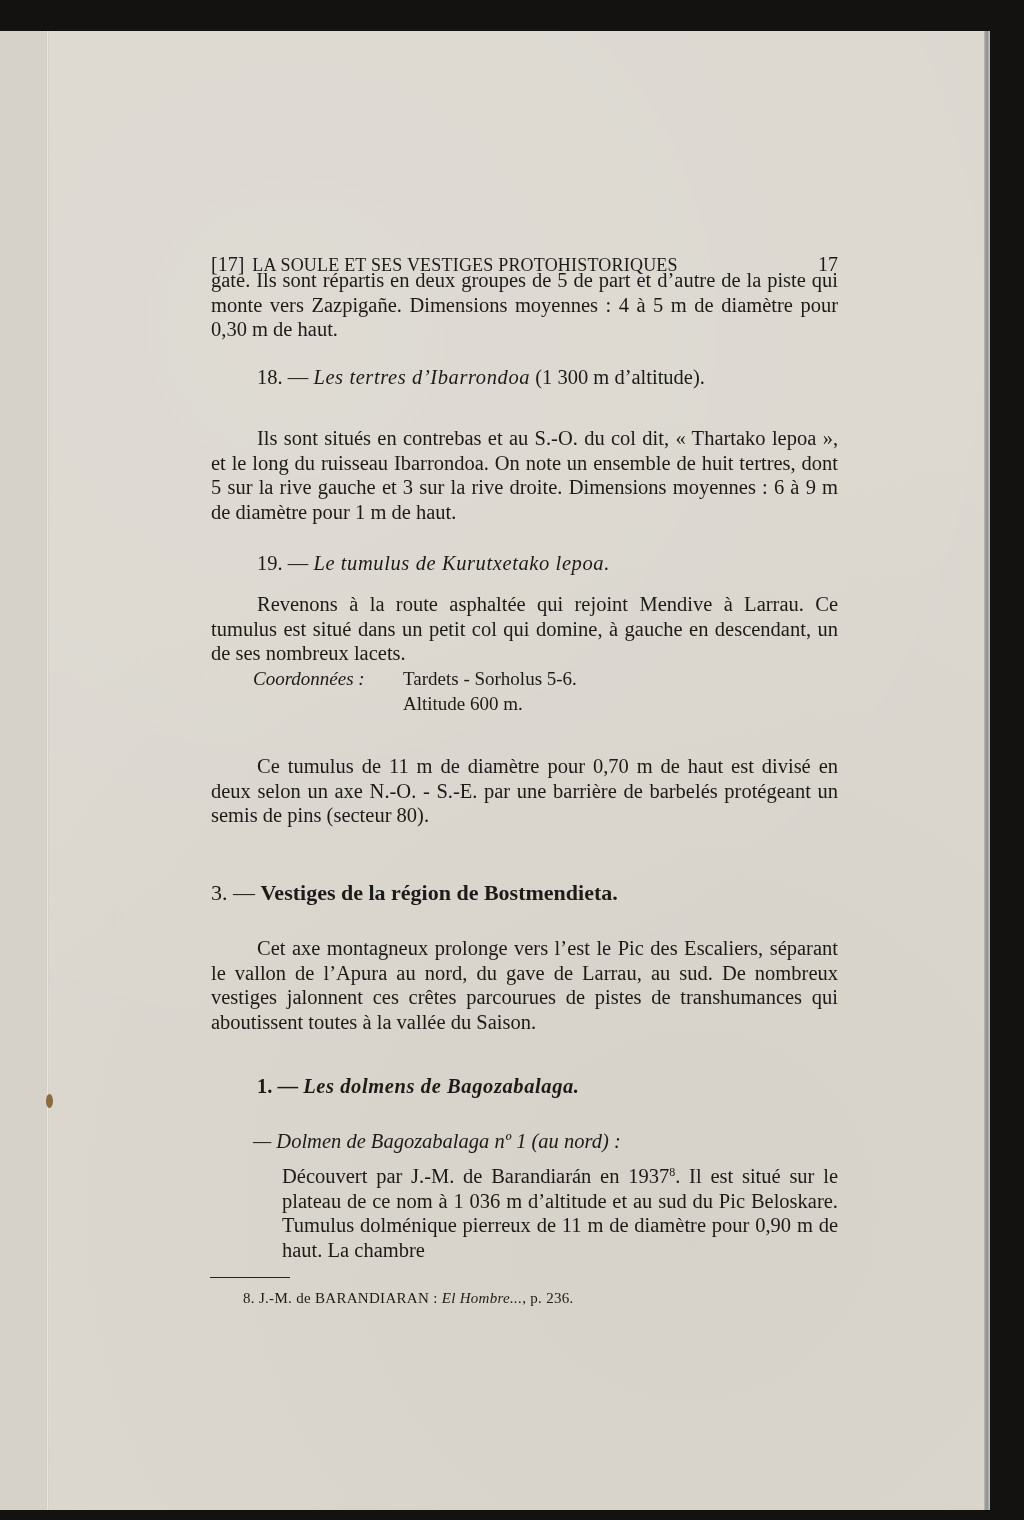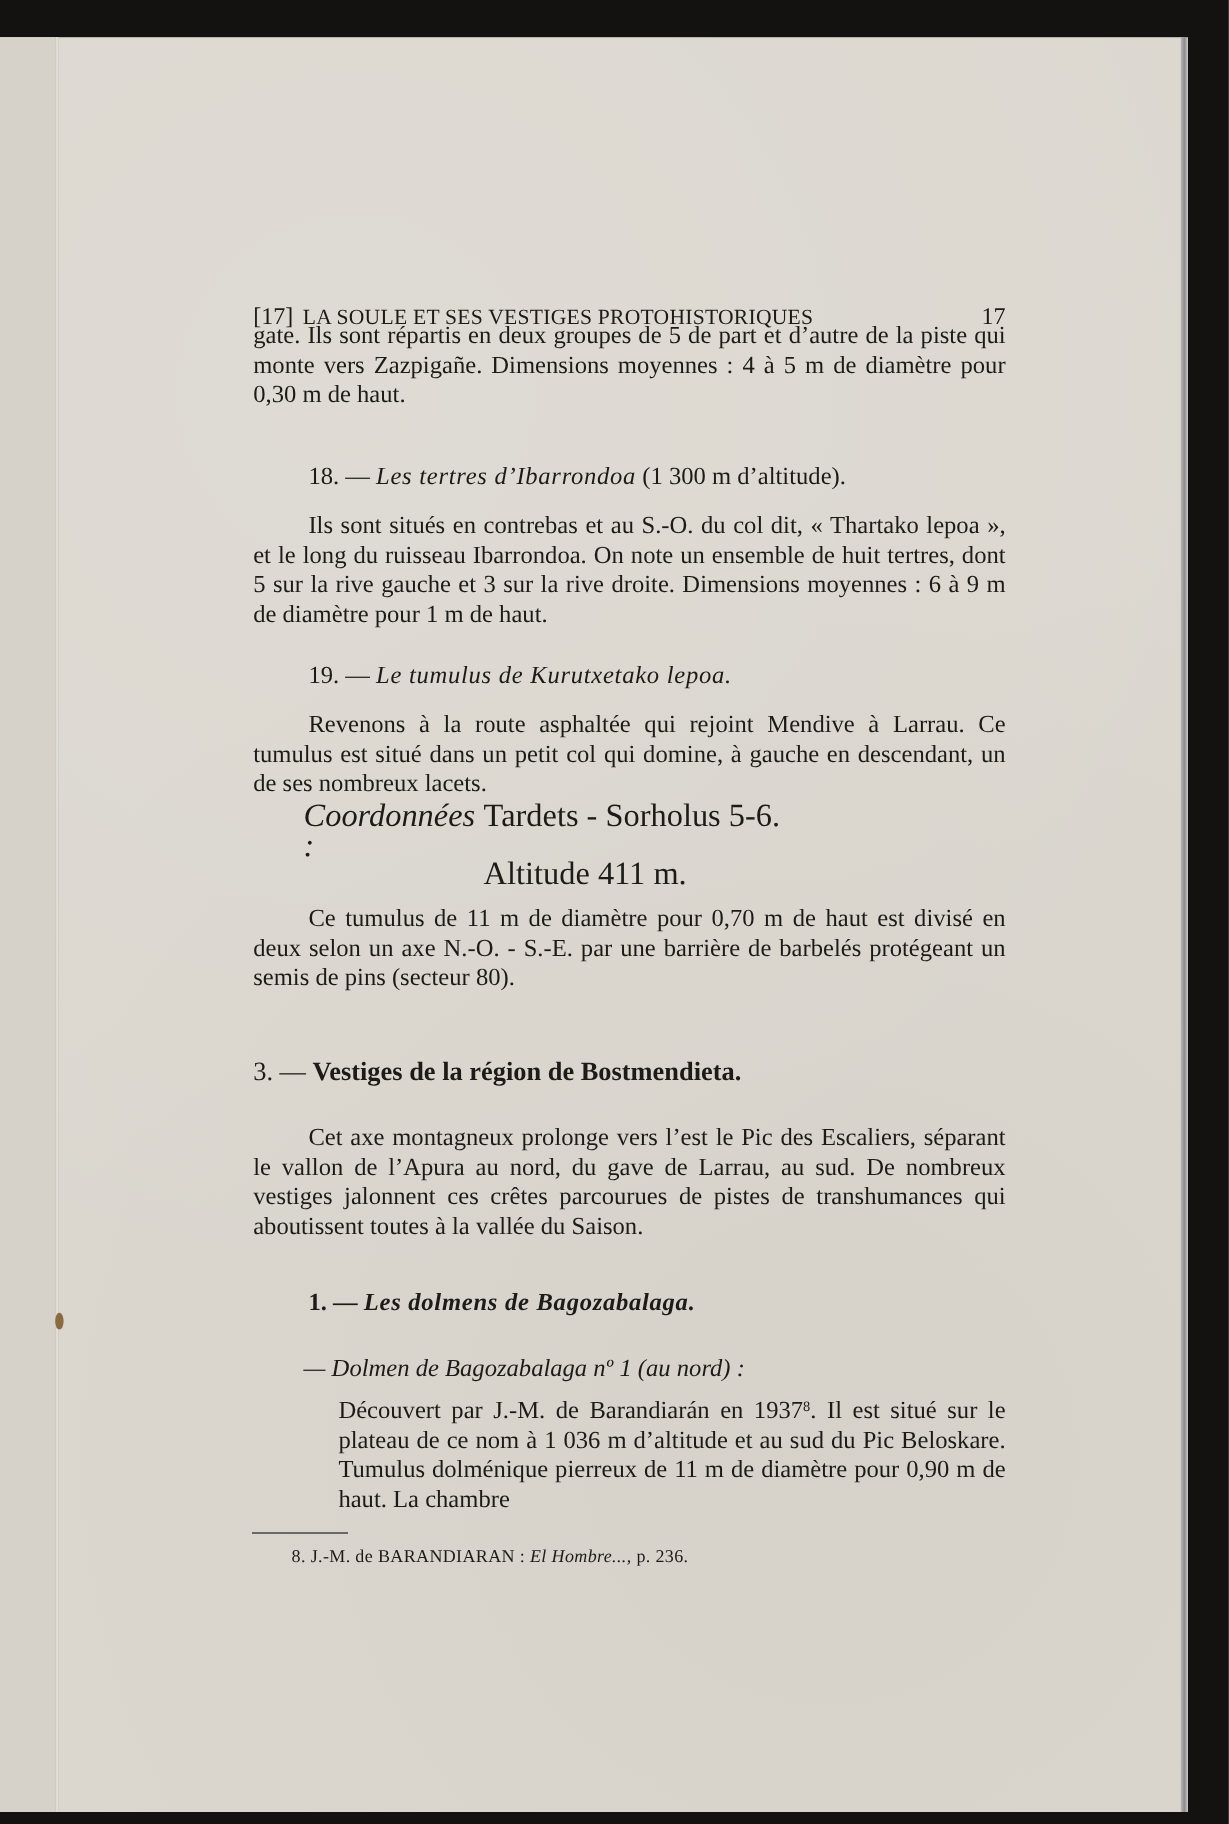--- a/index.html
+++ b/index.html
@@ -45,21 +45,21 @@
     .header {
       position: absolute; top: 212px; left: 211px; width: 627px;
       display: flex; justify-content: space-between; align-items: baseline;
       font-size: 20px;
       margin-top: 41px;
     }
     .header .title { font-size: 18px; letter-spacing: 0.2px; margin-left: 8px; flex: 1; }
     .heading { position: absolute; left: 257px; font-size: 20.5px; }
     .heading i { letter-spacing: 0.6px; }
     .coords {
-      position: absolute; left: 253px; top: 667px; font-size: 27px; line-height: 24.5px;
+      position: absolute; left: 253px; top: 667px; font-size: 19px; line-height: 24.5px;
     }
     .coords .row { display: flex; }
     .coords .lab { width: 150px; font-style: italic; }
     .coords .val { }
     .section3 { position: absolute; left: 211px; top: 880px; font-size: 22px; font-family: Liberation Serif, serif; }
     .section3 b { font-weight: bold; }
     .sub-heading { position: absolute; font-size: 20.5px; font-style: italic; margin-top: 10px; }
     sup { font-size: 12px; vertical-align: top; position: relative; top: -4px; }
     .fn-rule { position: absolute; left: 210px; top: 1277px; width: 80px; height: 1px; background: #222; }
     .footnote { position: absolute; left: 243px; top: 1290px; font-size: 15px; letter-spacing: 0.3px; }
@@ -76,21 +76,21 @@
 <div class="header">
   <span>[17]</span>
   <span class="title">LA SOULE ET SES VESTIGES PROTOHISTORIQUES</span>
   <span>17</span>
 </div>
 
 <div class="text-block" style="top:268px;">
   <p>gate. Ils sont répartis en deux groupes de 5 de part et d’autre de la piste qui monte vers Zazpigañe. Dimensions moyennes : 4 à 5 m de diamètre pour 0,30 m de haut.</p>
 </div>
 
-<div class="heading" style="top:366px;margin-top:20px;">
+<div class="heading" style="top:366px;">
   <span>18. —</span>
   <i>Les tertres d’Ibarrondoa</i>
   <span>(1 300 m d’altitude).</span>
 </div>
 
 <div class="text-block" style="top:410px;margin-top:16px;">
   <p class="indent">Ils sont situés en contrebas et au S.-O. du col dit, « Thar­tako lepoa », et le long du ruisseau Ibarrondoa. On note un ensemble de huit tertres, dont 5 sur la rive gauche et 3 sur la rive droite. Dimensions moyennes : 6 à 9 m de diamètre pour 1 m de haut.</p>
 </div>
 
 <div class="heading" style="top:552px;text-align:right;">
@@ -102,21 +102,21 @@
   <p class="indent">Revenons à la route asphaltée qui rejoint Mendive à Larrau. Ce tumulus est situé dans un petit col qui domine, à gauche en descendant, un de ses nombreux lacets.</p>
 </div>
 
 <div class="coords">
   <div class="row">
     <span class="lab">Coordonnées :</span>
     <span class="val">Tardets - Sorholus 5-6.</span>
   </div>
   <div class="row">
     <span class="lab"></span>
-    <span class="val">Altitude 411 m.</span>
+    <span class="val">Altitude 600 m.</span>
   </div>
 </div>
 
 <div class="text-block" style="top:754px;">
   <p class="indent">Ce tumulus de 11 m de diamètre pour 0,70 m de haut est divisé en deux selon un axe N.-O. - S.-E. par une barrière de barbelés protégeant un semis de pins (secteur 80).</p>
 </div>
 
 <div class="section3">
   <span>3. —</span>
   <b>Vestiges de la région de Bostmendieta.</b>

